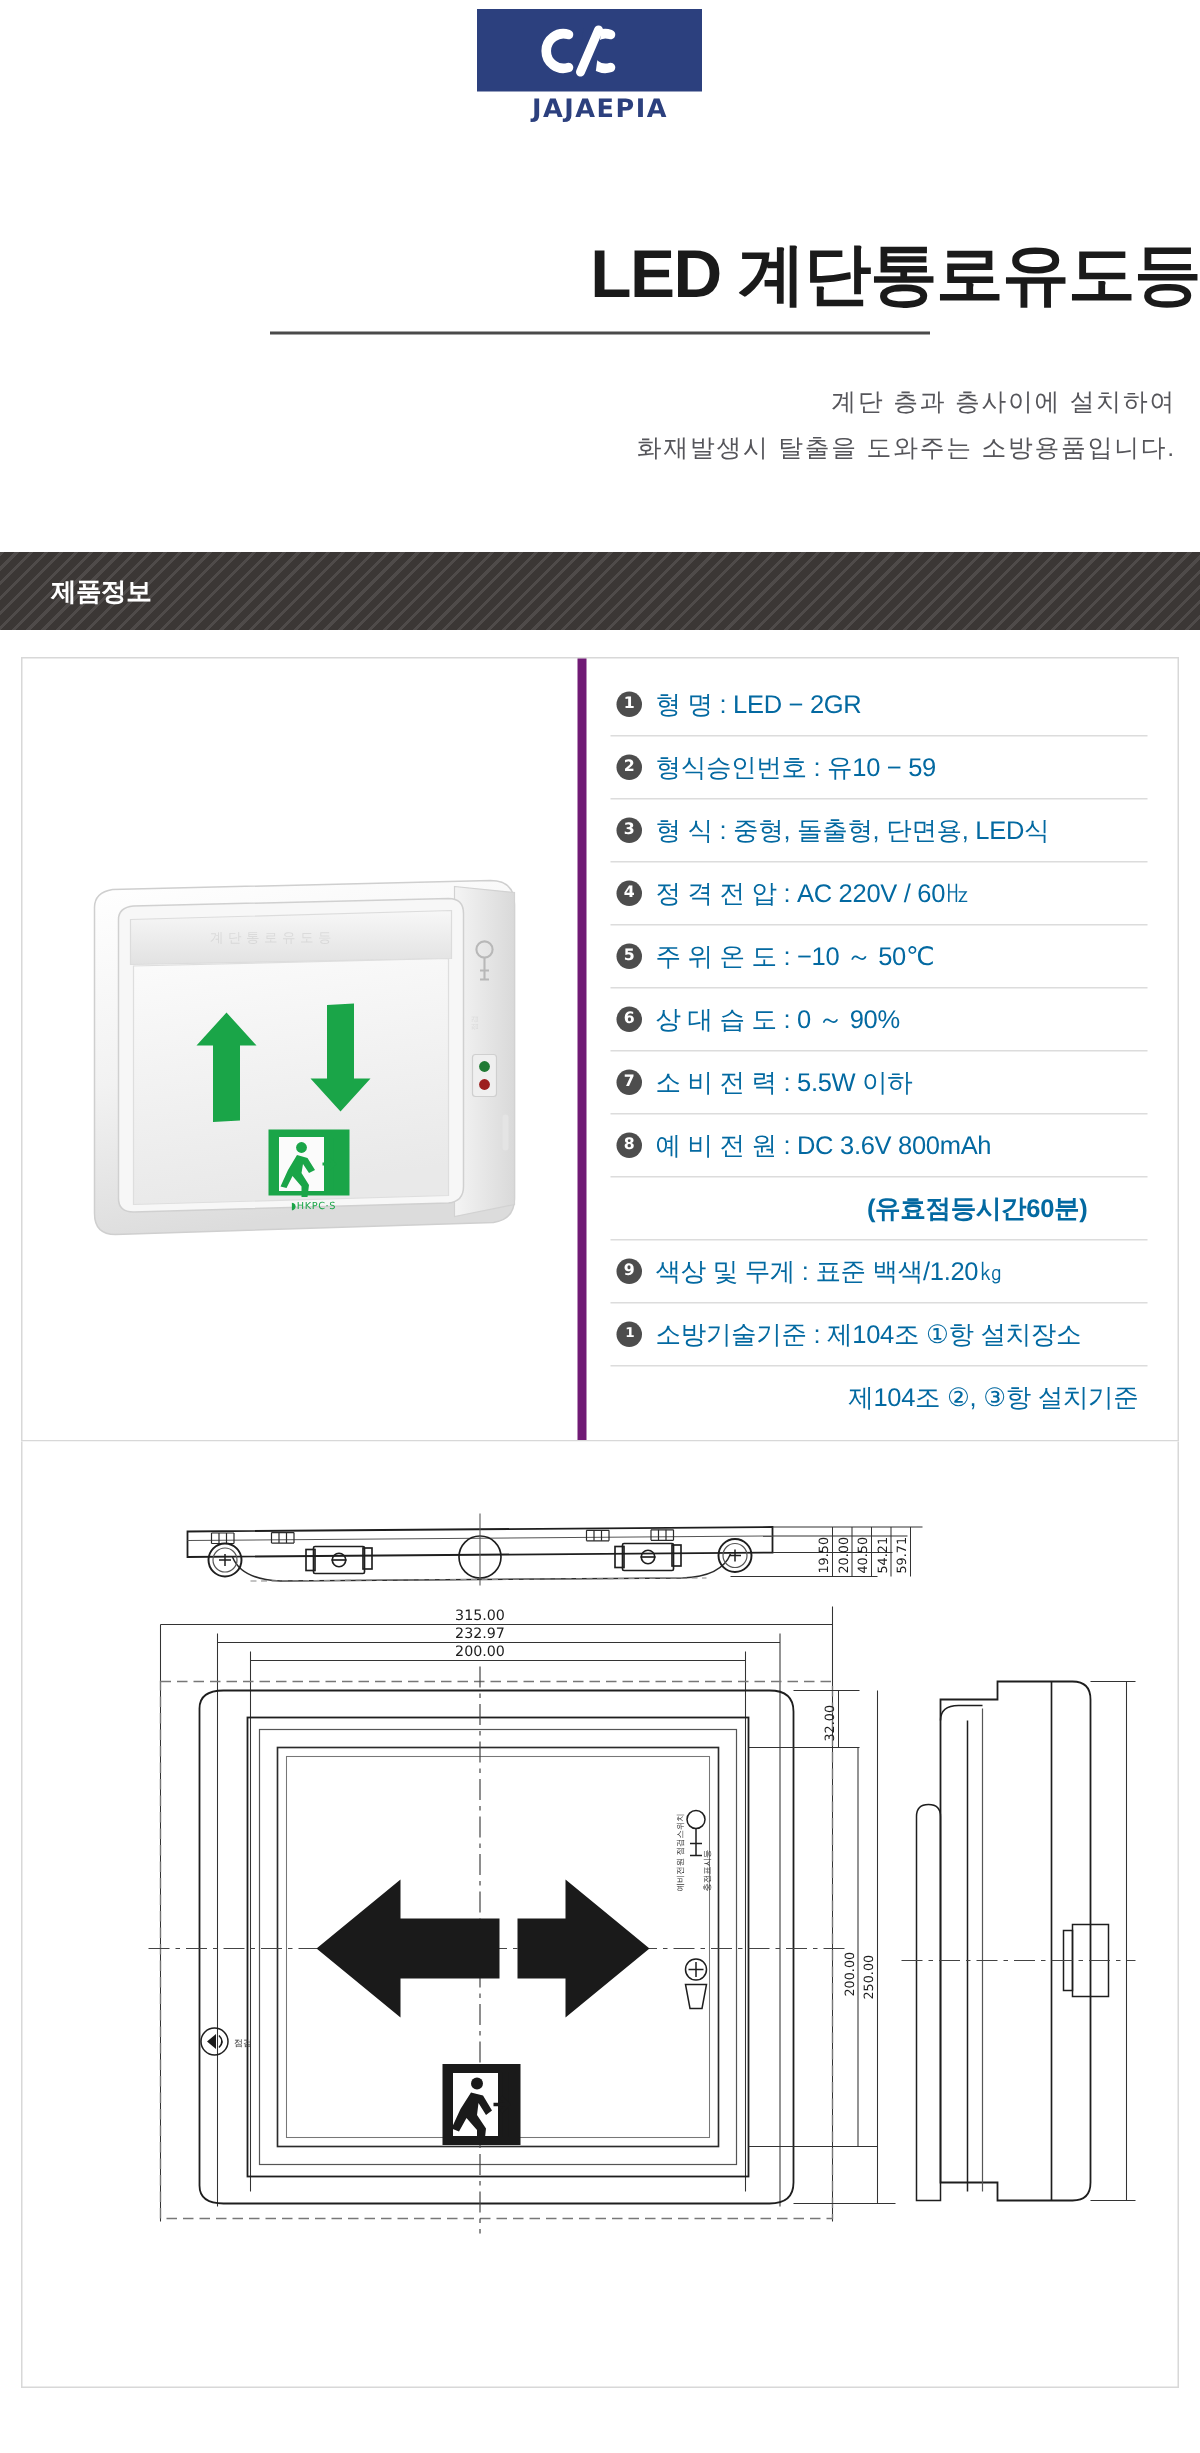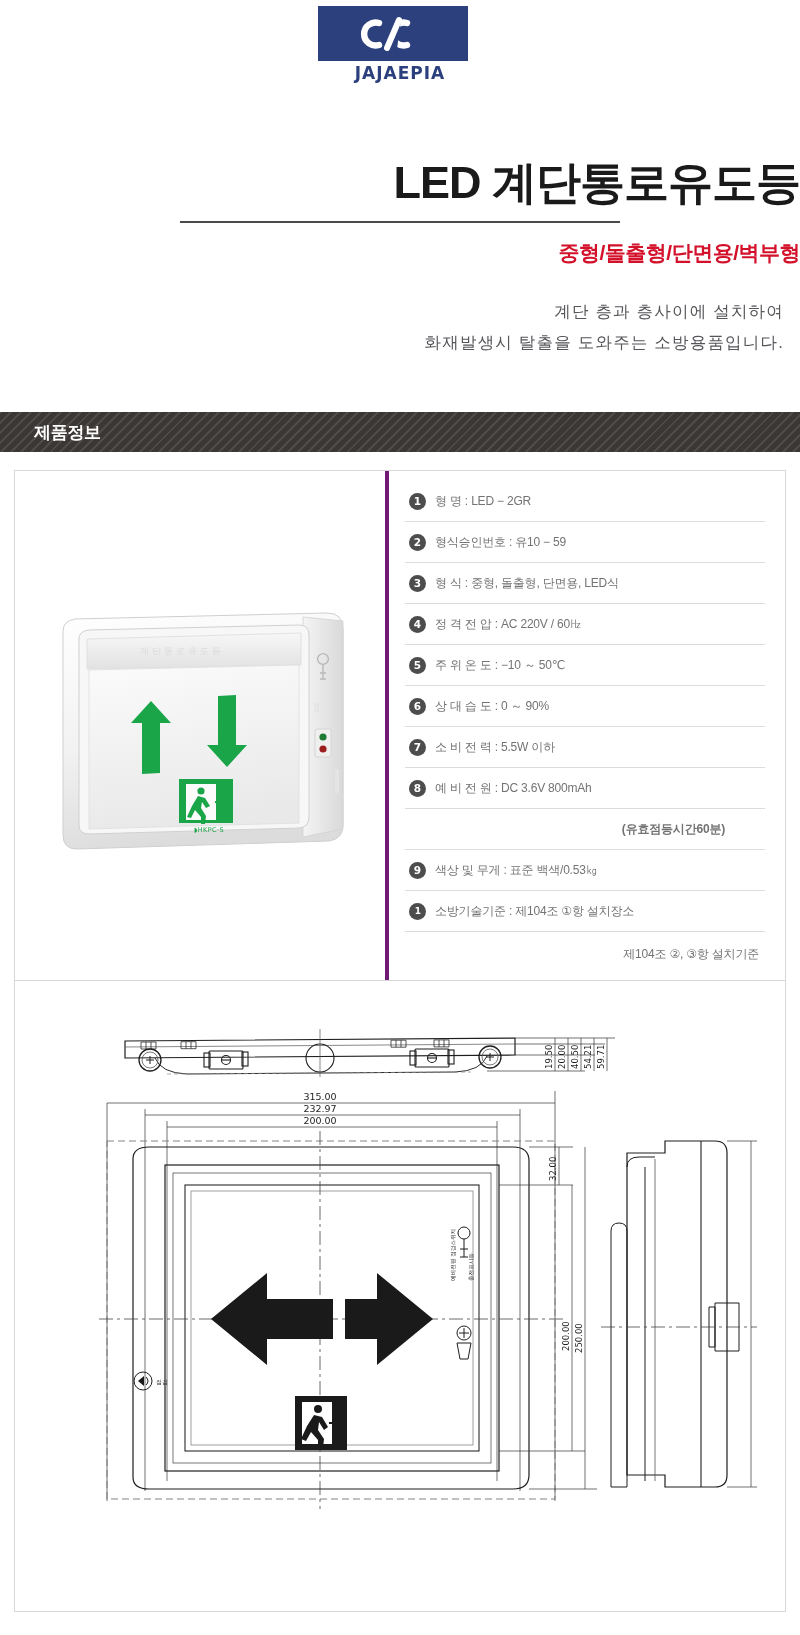--- a/index.html
+++ b/index.html
@@ -36,58 +36,58 @@
   .hero-sub{
     font-size:21px;font-weight:700;color:#d3112b;letter-spacing:-0.5px;margin:0;
   }
   .hero-desc{margin:34px 16px 0;}
   .hero-desc p{
     margin:0 0 9px;font-size:16.5px;color:#55555a;letter-spacing:1.2px;font-weight:400;
   }
 
   
   .section-bar{
-    margin-top:58px;height:40px;position:relative;
+    margin-top:58px;height:52px;position:relative;
     background:
       repeating-linear-gradient(135deg,
         rgba(255,255,255,0.10) 0px, rgba(255,255,255,0.10) 2px,
         rgba(0,0,0,0) 2px, rgba(0,0,0,0) 7px),
       #3b3735;
     display:flex;align-items:center;
   }
   .section-bar-label{
     color:#fff;font-size:17px;font-weight:700;padding-left:34px;letter-spacing:-0.3px;
   }
 
   
   .info{
     margin:18px 14px 0;border:1px solid #d8d8d8;display:flex;
     background:#fff;
   }
   .photo-cell{
-    width:370px;border-right:4px solid #701a75;
+    width:370px;border-right:6px solid #701a75;
     display:flex;align-items:center;justify-content:center;
     padding:16px 0 12px;
   }
   .spec-cell{flex:1;padding:10px 20px 8px 16px;}
 
   
   .spec-row{
     display:flex;align-items:center;gap:9px;
     padding:9px 2px 9px 4px;border-bottom:1px solid #dcdcdc;
     min-height:22px;
   }
   .spec-row:last-child{border-bottom:none;}
   .num{
     width:17px;height:17px;border-radius:50%;background:#4d4d4d;color:#fff;
     font-size:10.5px;line-height:17px;text-align:center;flex:none;font-weight:700;
     font-family:"DejaVu Sans",sans-serif;
   }
   .num.wide{font-size:9px;letter-spacing:-1px;}
-  .spec-text{font-size:12px;color:#737373;letter-spacing:-0.2px;white-space:nowrap;}
+  .spec-text{font-size:17px;color:#0369a1;letter-spacing:-0.2px;white-space:nowrap;}
   .spec-row.cont{justify-content:flex-end;padding-right:40px;font-weight:bold;}
   .spec-row.cont2{justify-content:flex-end;padding-right:6px;border-bottom:none;align-items:flex-end;}
 
   
   .drawing{
     margin:0 14px 48px;border:1px solid #d8d8d8;border-top:none;
     background:#fff;position:relative;height:630px;overflow:hidden;
   }
   .drawing svg{display:block;}
 
@@ -113,21 +113,20 @@
           </g>
         </svg>
       </div>
       <div class="brand-name">JAJAEPIA</div>
     </div>
   </div>
 
   <div class="hero">
     <h1 class="hero-title">LED 계단통로유도등</h1>
     <div class="hero-rule"></div>
-    <p class="hero-sub">중형/돌출형/단면용/벽부형</p>
     <div class="hero-desc">
       <p>계단 층과 층사이에 설치하여</p>
       <p>화재발생시 탈출을 도와주는 소방용품입니다.</p>
     </div>
   </div>
 
   <div class="section-bar">
     <span class="section-bar-label">제품정보</span>
   </div>
 
@@ -234,21 +233,21 @@
       </div>
       <div class="spec-row">
         <span class="num">8</span>
         <span class="spec-text">예 비 전 원 : DC 3.6V 800mAh</span>
       </div>
       <div class="spec-row cont">
         <span class="spec-text">(유효점등시간60분)</span>
       </div>
       <div class="spec-row">
         <span class="num">9</span>
-        <span class="spec-text">색상 및 무게 : 표준 백색/0.53㎏</span>
+        <span class="spec-text">색상 및 무게 : 표준 백색/1.20㎏</span>
       </div>
       <div class="spec-row">
         <span class="num wide">1</span>
         <span class="spec-text">소방기술기준 : 제104조 ①항 설치장소</span>
       </div>
       <div class="spec-row cont2">
         <span class="spec-text">제104조 ②, ③항 설치기준</span>
       </div>
     </div>
   </div>

